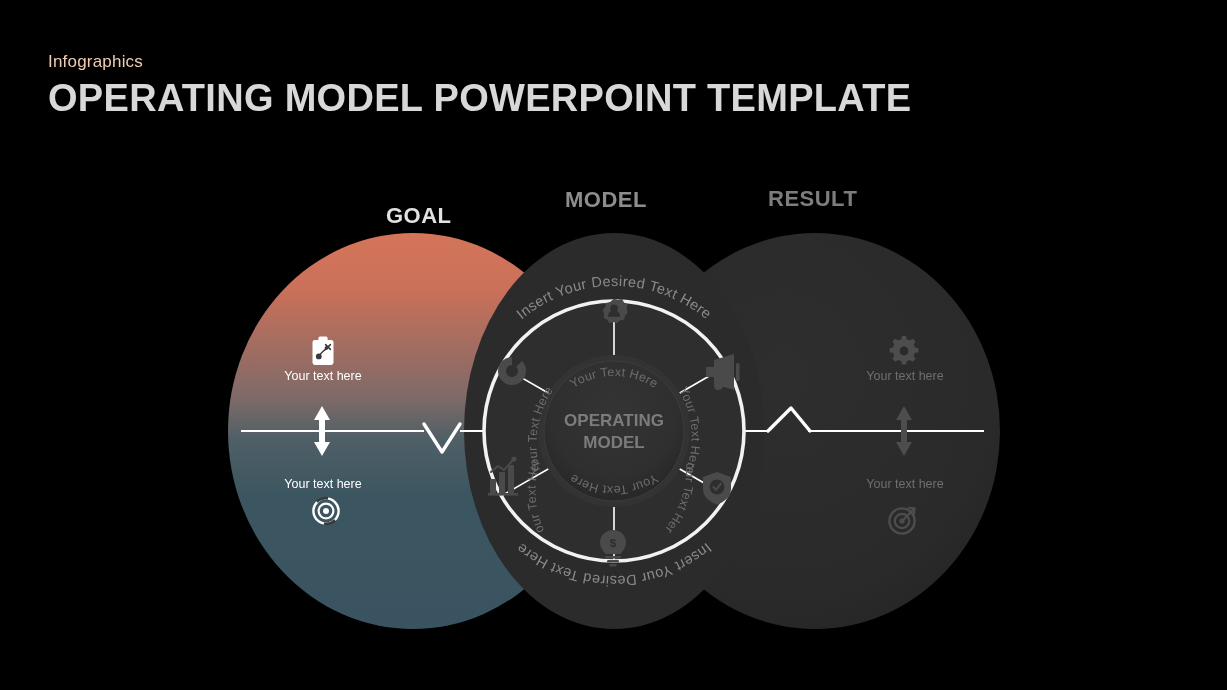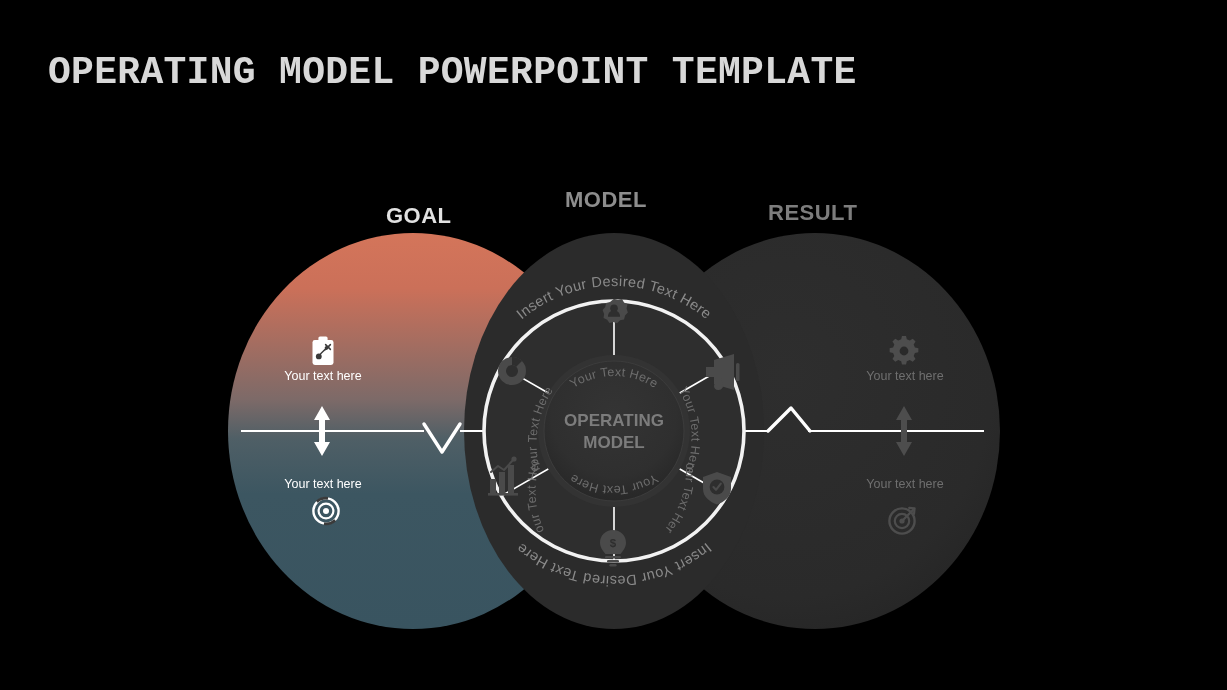--- a/index.html
+++ b/index.html
@@ -32,56 +32,56 @@
     font-weight: 400;
   }
   #main-title {
     font-size: 38px;
     font-weight: bold;
     color: #d8d8d8;
     letter-spacing: 0.3px;
     margin: 0;
     line-height: 1.1;
     white-space: nowrap;
-    font-family: Liberation Mono, monospace;
   }
 
   
   #stage {
     position: absolute;
     left: 0;
     top: 0;
     width: 1227px;
     height: 690px;
   }
 
   .section-label {
     position: absolute;
     font-size: 22px;
     font-weight: bold;
     letter-spacing: 0.5px;
     white-space: nowrap;
   }
   #label-goal   { left: 386px; top: 203px; color: #e2e2e2; }
   #label-enable { left: 565px; top: 187px; color: #8d8d8d; }
-  #label-result { left: 768px; top: 200px; color: #7d7d7d; }
+  #label-result { left: 768px; top: 186px; color: #7d7d7d; }
 
   .side-text {
     position: absolute;
     font-size: 12.5px;
     white-space: nowrap;
     text-align: center;
   }
   .side-text.bright { color: #ffffff; }
   .side-text.dim    { color: #6f6f6f; }
 </style>
 </head>
 <body>
 
 <div id="header">
+  <p id="kicker">Infographics</p>
   <h1 id="main-title">OPERATING MODEL POWERPOINT TEMPLATE</h1>
 </div>
 
 <div id="stage">
 
   <svg width="1227" height="690" viewBox="0 0 1227 690" style="position:absolute;left:0;top:0;">
     <defs>
       <linearGradient id="goalGrad" x1="0" y1="0" x2="0" y2="1">
         <stop offset="0%" stop-color="#d4755a"></stop>
         <stop offset="14%" stop-color="#cb7059"></stop>

